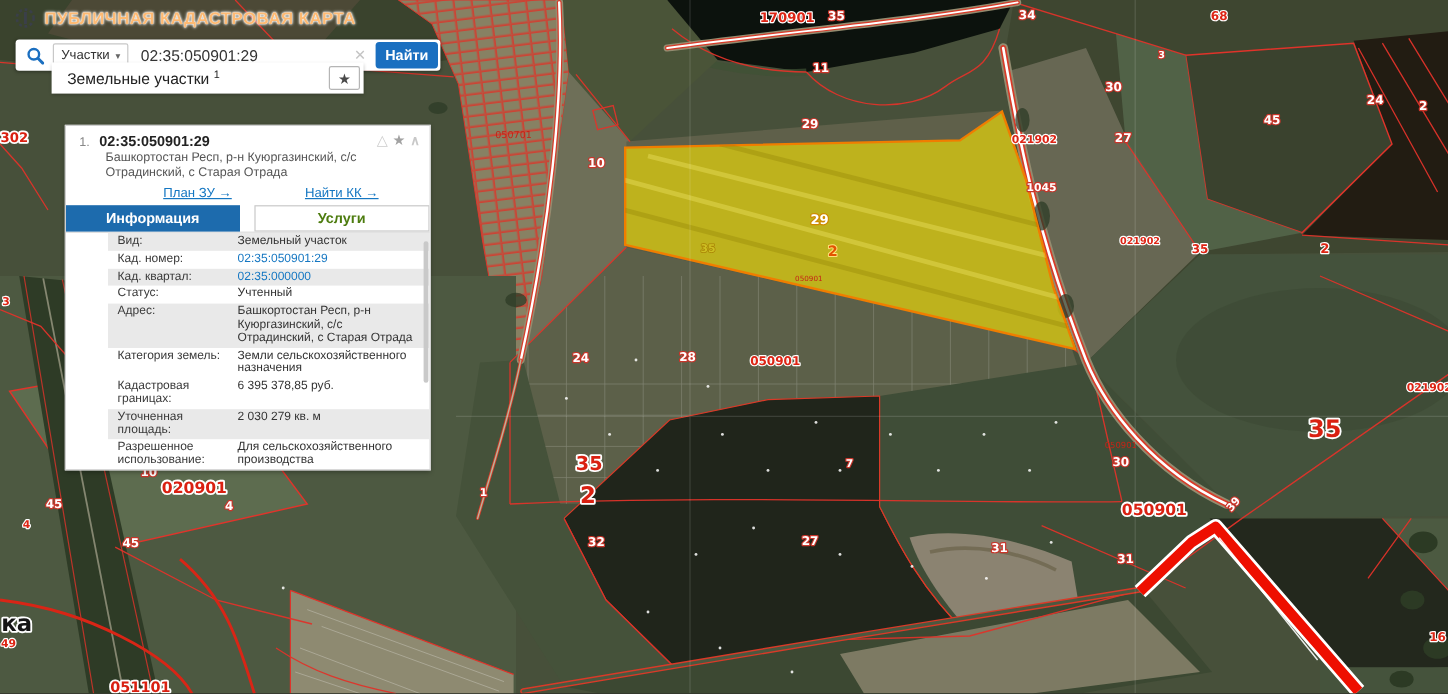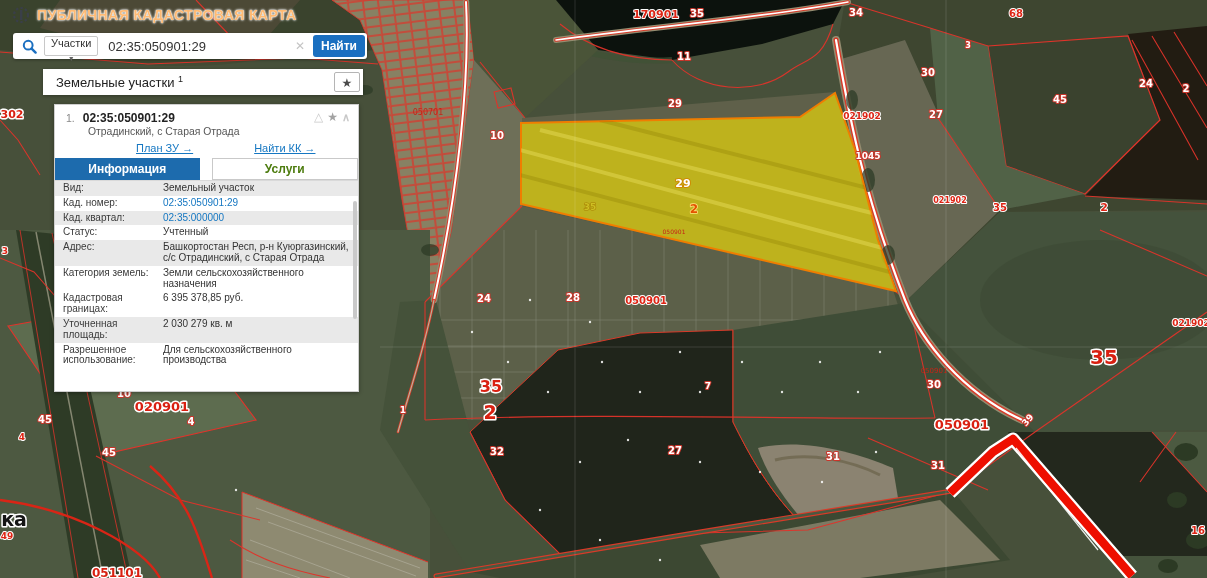--- a/index.html
+++ b/index.html
@@ -16,29 +16,29 @@
   .ml.k{fill:#151515;stroke:#ffffff;stroke-width:3;}
   
   #appheader{position:absolute;left:12px;top:6px;display:flex;align-items:center;gap:7px;}
   #apptitle{font-size:14px;font-weight:bold;color:#fdba74;letter-spacing:.4px;
     text-shadow:0 0 3px #fff,0 0 2px #fff,0 0 1px #fff;}
   
   #searchbar{position:absolute;left:13px;top:33px;width:354px;height:26px;background:#fff;border-radius:3px;
     box-shadow:0 1px 3px rgba(0,0,0,.35);display:flex;align-items:center;}
   #sb-icon{margin:0 7px 0 9px;display:flex;}
   #sb-select{display:flex;align-items:center;gap:5px;border:1px solid #c8c8c8;border-radius:2px;height:18px;
-    padding:0 6px;font-size:11px;color:#333;cursor:pointer;flex-direction:column;}
+    padding:0 6px;font-size:11px;color:#333;cursor:pointer;}
   #sb-caret{font-size:8px;color:#666;}
   #sb-input{flex:1;border:none;outline:none;font-size:13px;color:#333;margin-left:8px;min-width:0;
     font-family:"Liberation Sans",sans-serif;}
   #sb-clear{color:#c4c4c4;font-size:12px;margin:0 8px;cursor:pointer;}
   #sb-btn{height:22px;margin-right:2px;padding:0 8px;background:#1a6fc0;color:#fff;font-size:12px;font-weight:bold;
     border:none;border-radius:3px;cursor:pointer;font-family:"Liberation Sans",sans-serif;}
   
-  #panel-head{position:absolute;left:43px;top:69px;width:320px;height:26px;background:#fff;
+  #panel-head{position:absolute;left:43px;top:52px;width:260px;height:26px;background:#fff;
     box-shadow:0 1px 3px rgba(0,0,0,.3);display:flex;align-items:center;}
   #panel-title{font-size:13px;color:#222;margin-left:13px;flex:1;}
   #panel-title sup{font-size:9px;}
   #star-btn{width:26px;height:20px;border:1px solid #b5b5b5;border-radius:2px;margin-right:3px;background:#fff;
     color:#4a4a4a;font-size:12px;line-height:18px;text-align:center;cursor:pointer;}
   #card{position:absolute;left:54px;top:104px;width:305px;height:288px;background:#fff;
     box-shadow:0 1px 4px rgba(0,0,0,.35);overflow:hidden;border:1px solid #cfcfcf;box-sizing:border-box;}
   #card-top{position:relative;padding:6px 8px 0 11px;}
   #card-head{display:flex;align-items:baseline;gap:8px;}
   #card-index{font-size:10.5px;color:#888;}
@@ -47,21 +47,21 @@
   #icon-warning{color:#cccccc;font-size:12px;}
   #icon-fav{color:#a2a2a2;font-size:12px;}
   #icon-collapse{color:#c8c8c8;font-size:11px;font-weight:bold;}
   .addr{font-size:10.4px;color:#555;line-height:1.25;margin-left:22px;}
   #card-links{display:flex;gap:13px;margin:4px 0 4px 22px;}
   .clink{font-size:11px;color:#1577c2;text-decoration:underline;white-space:nowrap;margin-left:48px;}
   #tabs{display:flex;height:22px;border-bottom:1px solid #d9d9d9;gap:12px;}
   .tab{flex:1;display:flex;align-items:center;justify-content:center;font-size:12px;font-weight:bold;
     color:#4d7c0f;background:#fff;border:1px solid #c9c9c9;box-sizing:border-box;cursor:pointer;}
   .tab.active{background:#1d6bad;color:#fff;border:none;}
-  #info-table{font-size:10px;line-height:1.08;}
+  #info-table{font-size:10px;line-height:1.08;padding-left:35px;}
   .irow{display:flex;padding:2px 0;}
   .irow.g{background:#e9e9e9;}
   .il{width:100px;padding-left:8px;color:#3a3a3a;flex-shrink:0;}
   .iv{flex:1;padding-right:8px;color:#333;}
   .iv.link{color:#1577c2;cursor:pointer;}
   #card-scrollbar{position:absolute;right:1px;top:96px;width:4px;height:118px;background:#c9c9c9;border-radius:2px;}
 </style>
 </head>
 <body>
 
@@ -344,20 +344,21 @@
     <div id="card-top">
       <div id="card-head">
         <span id="card-index">1.</span>
         <span id="card-num">02:35:050901:29</span>
       </div>
       <div id="card-icons">
         <span id="icon-warning">△</span>
         <span id="icon-fav">★</span>
         <span id="icon-collapse">∧</span>
       </div>
+      <div class="addr">Башкортостан Респ, р-н Куюргазинский, с/с</div>
       <div class="addr">Отрадинский, с Старая Отрада</div>
       <div id="card-links">
           <a class="clink" href="#">План ЗУ →</a>
           <a class="clink" href="#">Найти КК →</a>
           <a class="clink" href="#">Поиск в границах объекта →</a>
         </div>
     </div>
     <div id="tabs">
         <div class="tab active">Информация</div>
         <div class="tab">Услуги</div>

